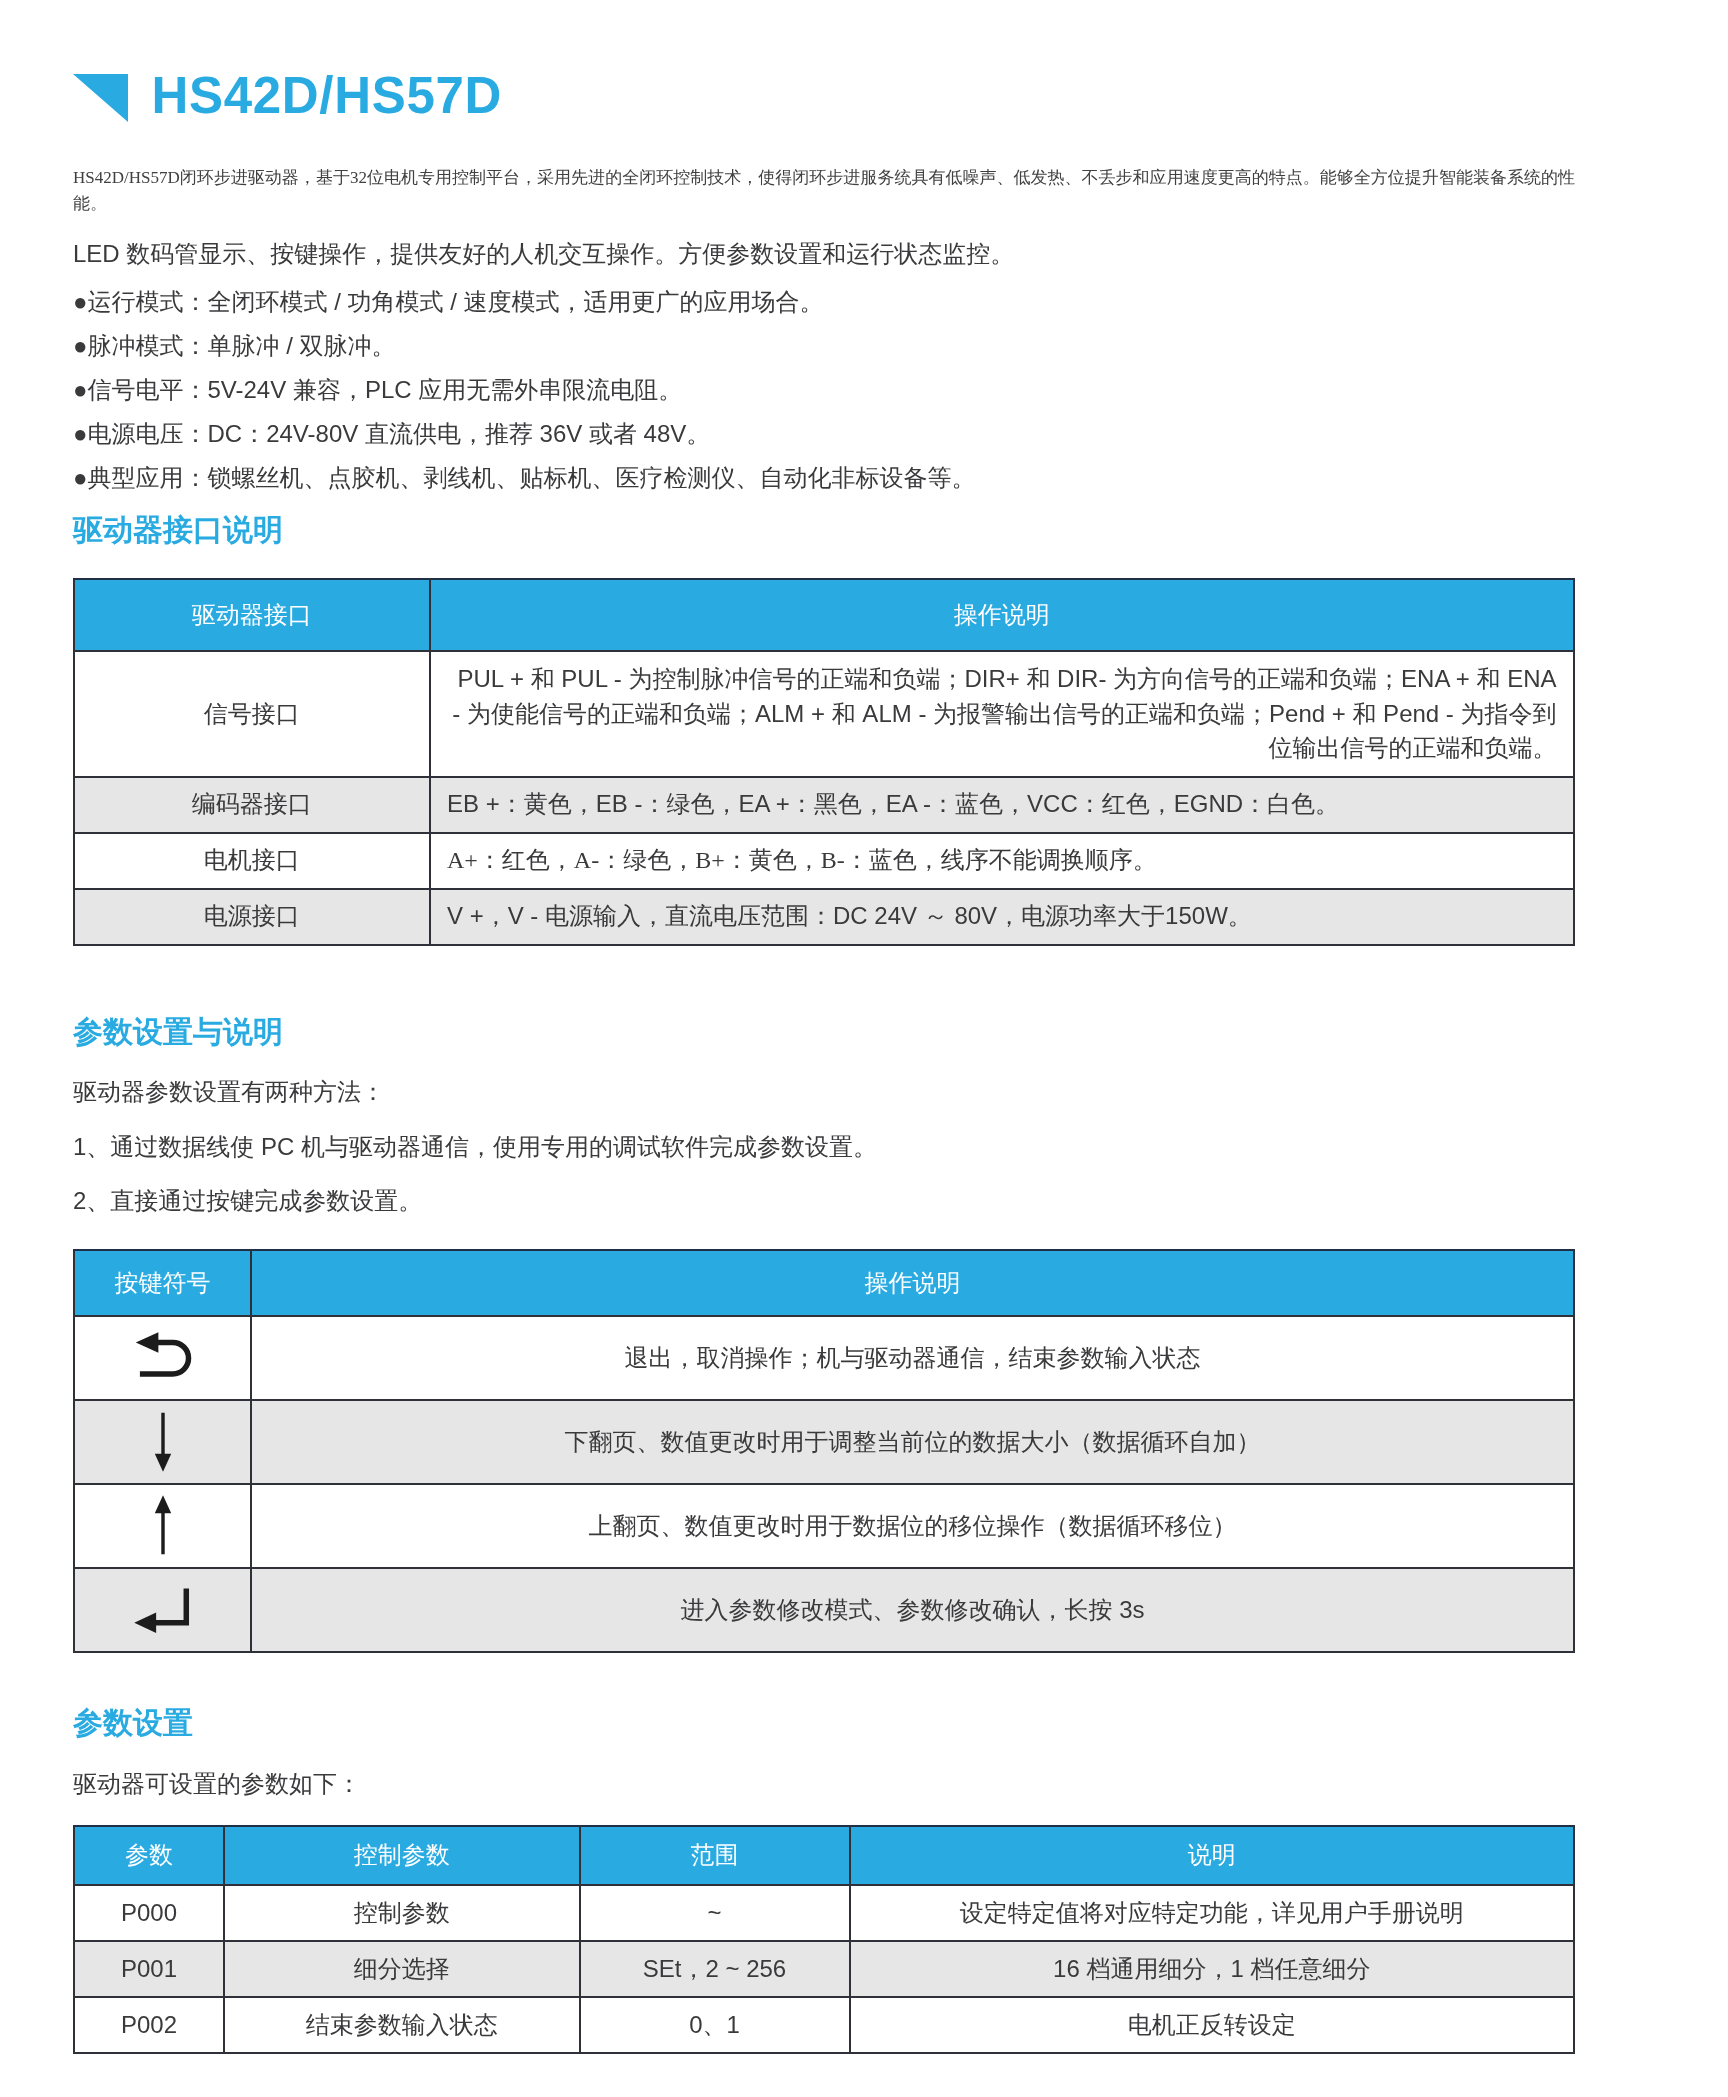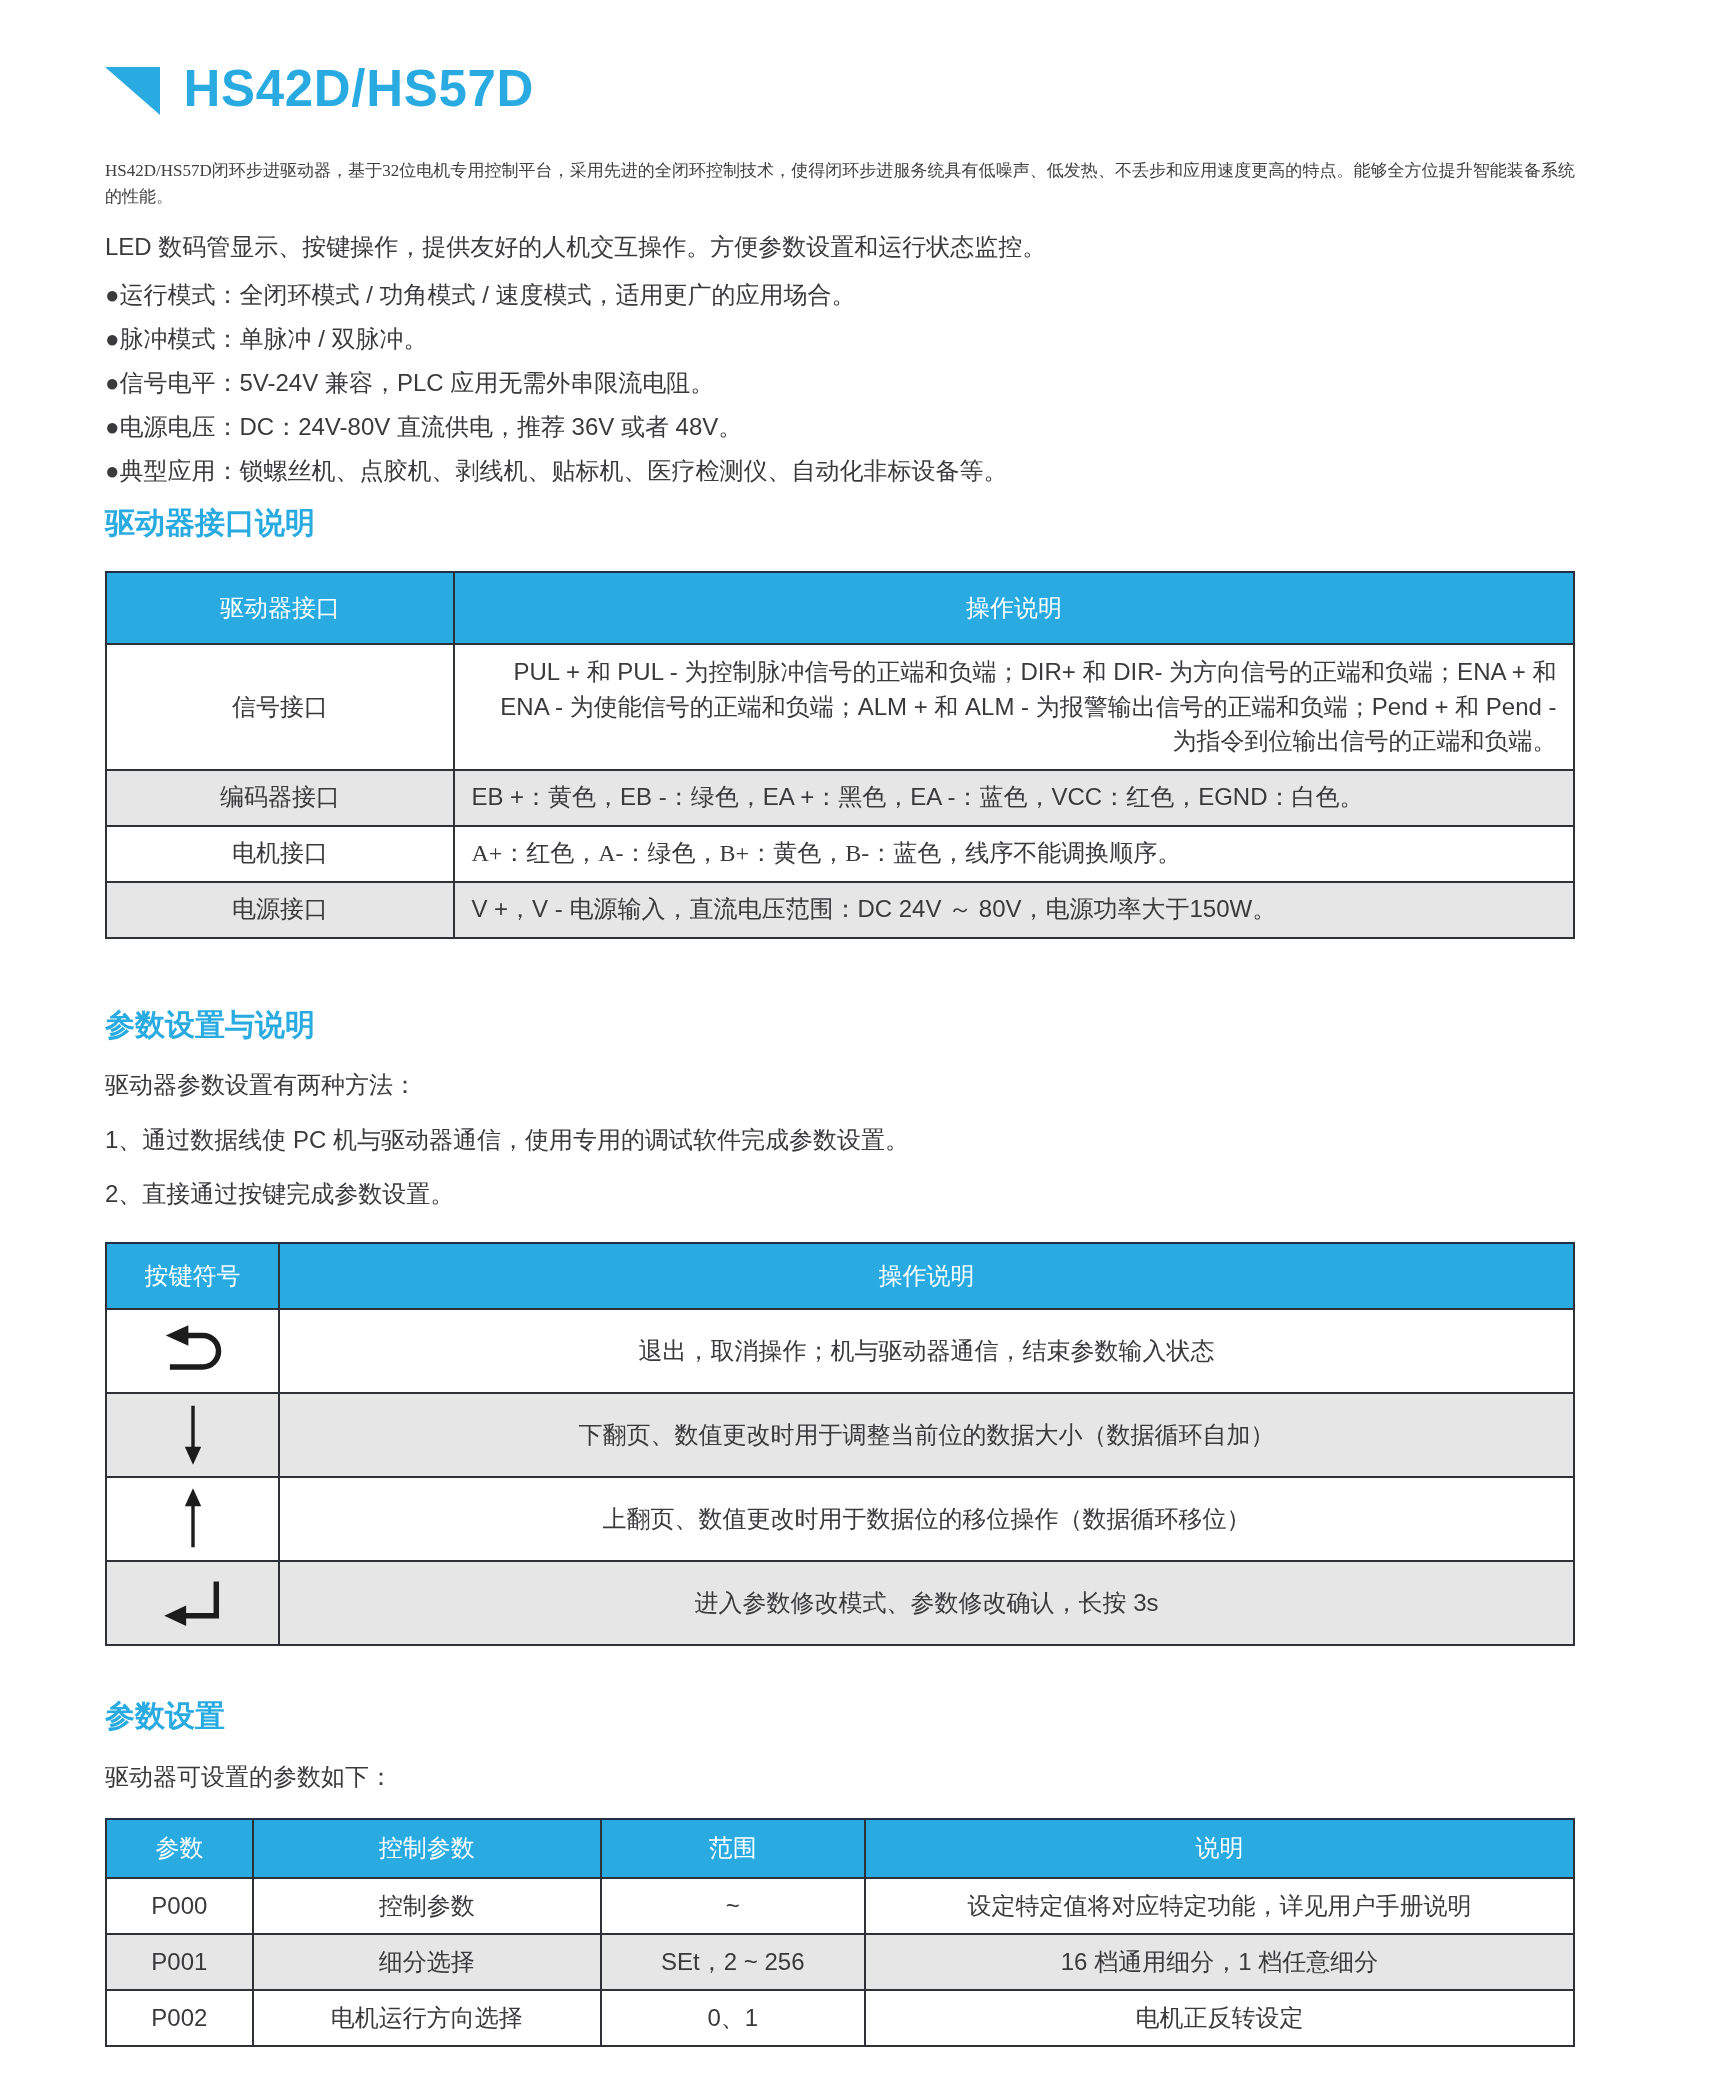--- a/index.html
+++ b/index.html
@@ -5,21 +5,21 @@
   * { margin:0; padding:0; box-sizing:border-box; }
   html,body { background:#ffffff; }
   .page {
     position:relative;
     width:1728px; height:2097px;
     background:#ffffff;
     font-family:"Liberation Sans","DejaVu Sans",sans-serif;
     color:#3a3a3c;
     overflow:hidden;
   }
-  .content { padding:63px 153px 0 105px; }
+  .content { padding:63px 153px 0 73px;margin-top:7px; }
 
   
   .title-row { display:flex; align-items:flex-start; gap:23.4px; }
   .tri {
     width:55px; height:48px; margin-top:4.1px;
     background:#29ABE2;
     clip-path:polygon(0 0,100% 0,100% 100%);
   }
   .doc-title {
     font-size:51px; font-weight:700; color:#29ABE2;
@@ -222,21 +222,21 @@
           <td class="cell-center">设定特定值将对应特定功能，详见用户手册说明</td>
         </tr>
         <tr class="alt">
           <td class="cell-center">P001</td>
           <td class="cell-center">细分选择</td>
           <td class="cell-center">SEt，2 ~ 256</td>
           <td class="cell-center">16 档通用细分，1 档任意细分</td>
         </tr>
         <tr>
           <td class="cell-center">P002</td>
-          <td class="cell-center">电机运行方向选择</td>
+          <td class="cell-center">结束参数输入状态</td>
           <td class="cell-center">0、1</td>
           <td class="cell-center">电机正反转设定</td>
         </tr>
       </tbody>
     </table>
 
   </div>
 </div>
 
 

